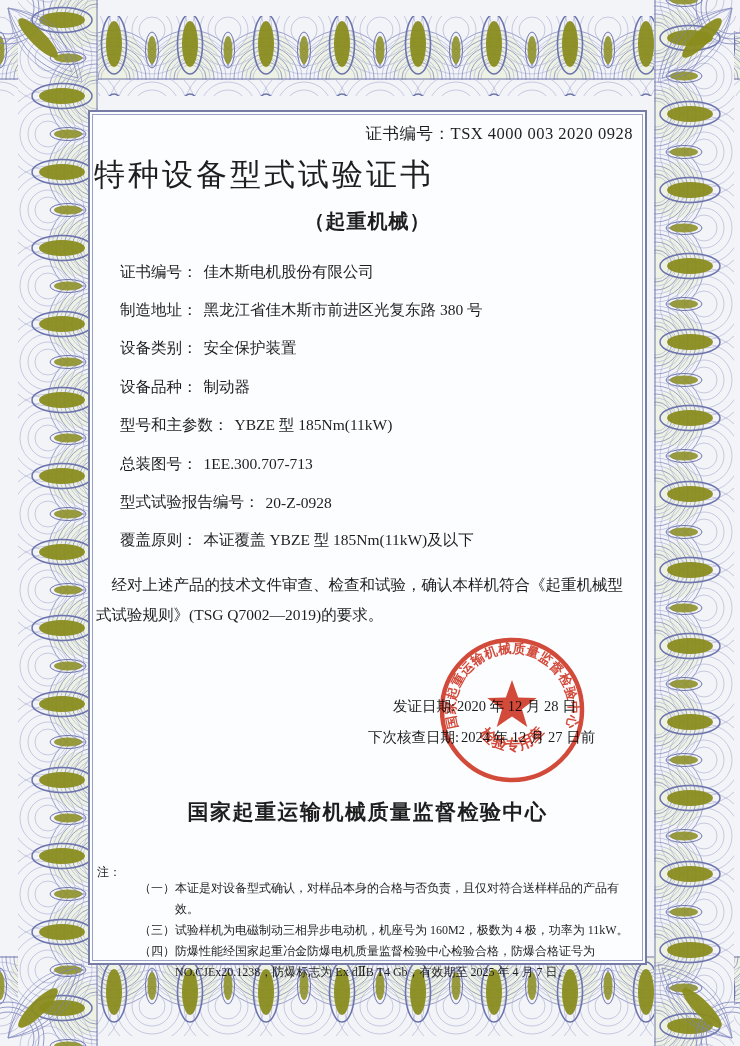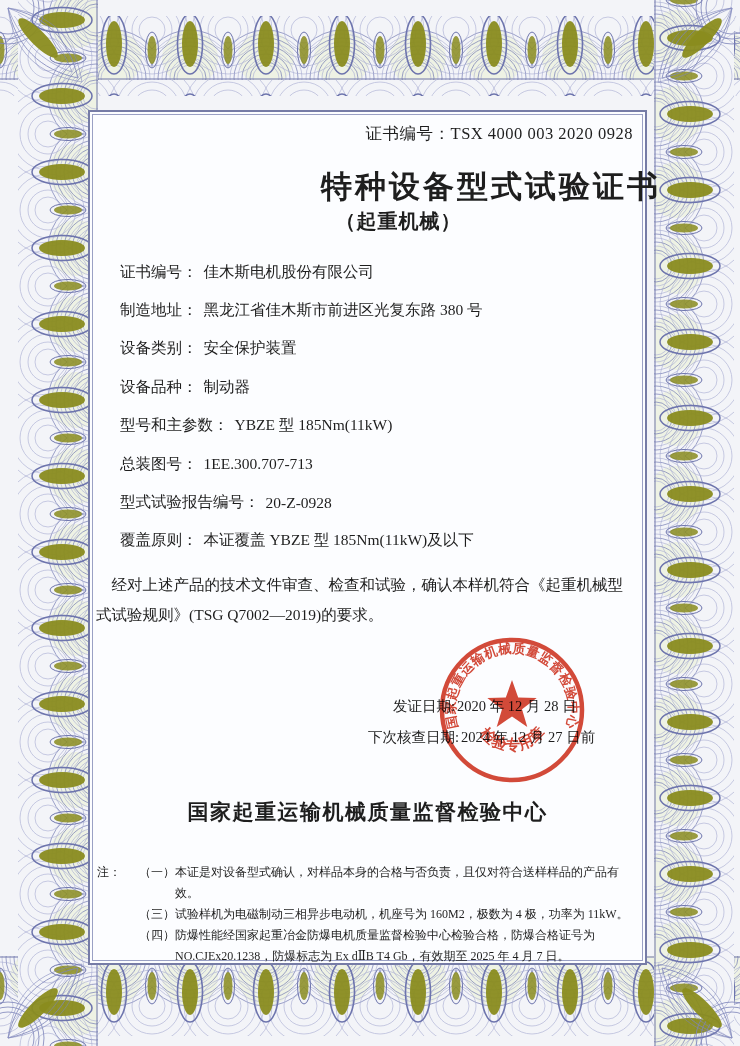--- a/index.html
+++ b/index.html
@@ -15,28 +15,28 @@
     background:#fcfdff;
     border:2px solid #767ca6;
     box-sizing:border-box;
     box-shadow:inset 0 0 0 2px #fcfdff, inset 0 0 0 3px #9aa0c4;
   }
   .cert-no{
     position:absolute;top:11px;right:12px;
     font-size:16.5px;letter-spacing:.5px;white-space:nowrap;
   }
   .title{
-    position:absolute;top:38px;left:0;width:100%;text-align:right;
+    position:absolute;top:38px;left:0;width:100%;text-align:left;
     font-family:"Liberation Sans","DejaVu Sans",sans-serif;
-    font-weight:700;font-size:31px;letter-spacing:3px;margin:16px;
+    font-weight:400;font-size:31px;letter-spacing:3px;margin:4px;
   }
   .subtitle{
     position:absolute;top:96px;left:0;width:100%;text-align:center;
     font-family:"Liberation Sans","DejaVu Sans",sans-serif;
-    font-weight:700;font-size:20px;letter-spacing:1px;margin:0;padding-left:31px;
+    font-weight:700;font-size:20px;letter-spacing:1px;margin:0;
   }
   .fields{position:absolute;top:141px;left:30px;right:14px;}
   .field-row{height:38.4px;display:flex;align-items:center;font-size:15.5px;}
   .field-label{white-space:nowrap;}
   .field-value{white-space:nowrap;margin-left:6px;text-align:right;}
   .statement{
     position:absolute;top:458px;left:6px;right:10px;margin:0;
     font-size:15.5px;line-height:30px;text-indent:1em;text-align:left;
   }
   .date-line{position:absolute;font-size:14.5px;white-space:nowrap;}
@@ -47,21 +47,21 @@
     position:absolute;left:342px;top:518px;width:160px;height:160px;
     mix-blend-mode:multiply;opacity:.92;
     font-family:"Liberation Sans","DejaVu Sans",sans-serif;
   }
   .issuer{
     position:absolute;top:686px;left:0;width:100%;text-align:center;
     font-weight:700;font-size:21px;letter-spacing:1.5px;
   }
   .notes{position:absolute;top:750px;left:7px;right:8px;display:flex;font-size:12px;line-height:21px;}
   .notes-label{flex:none;width:42px;}
-  .note-items{flex:1;}
+  .note-items{flex:1;margin-top:16px;}
   .note-item{text-indent:-3em;padding-left:3em;}
 </style>
 </head>
 <body>
 
 <div class="page">
 
   <svg class="bg" viewBox="0 0 740 1046" xmlns="http://www.w3.org/2000/svg">
     <defs>
       <g id="ringsD" fill="none" stroke="#6f76b0" stroke-width="0.8" opacity="0.85">

